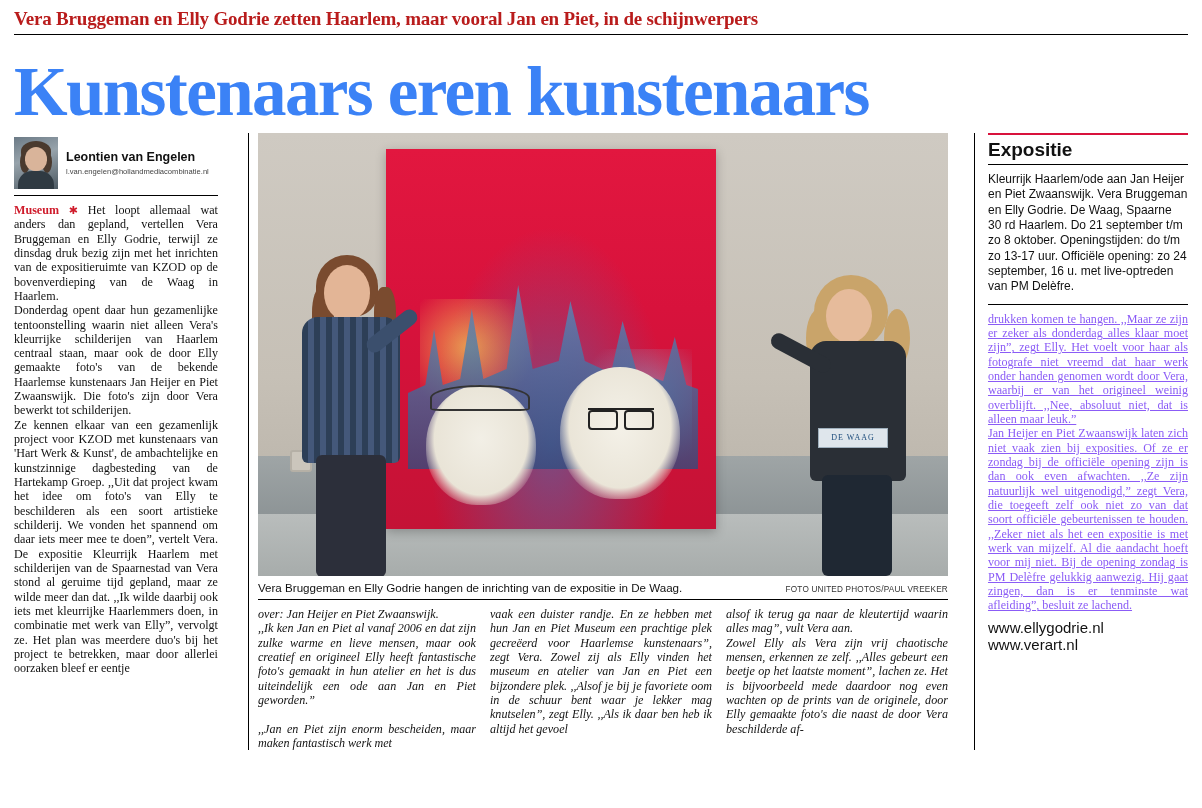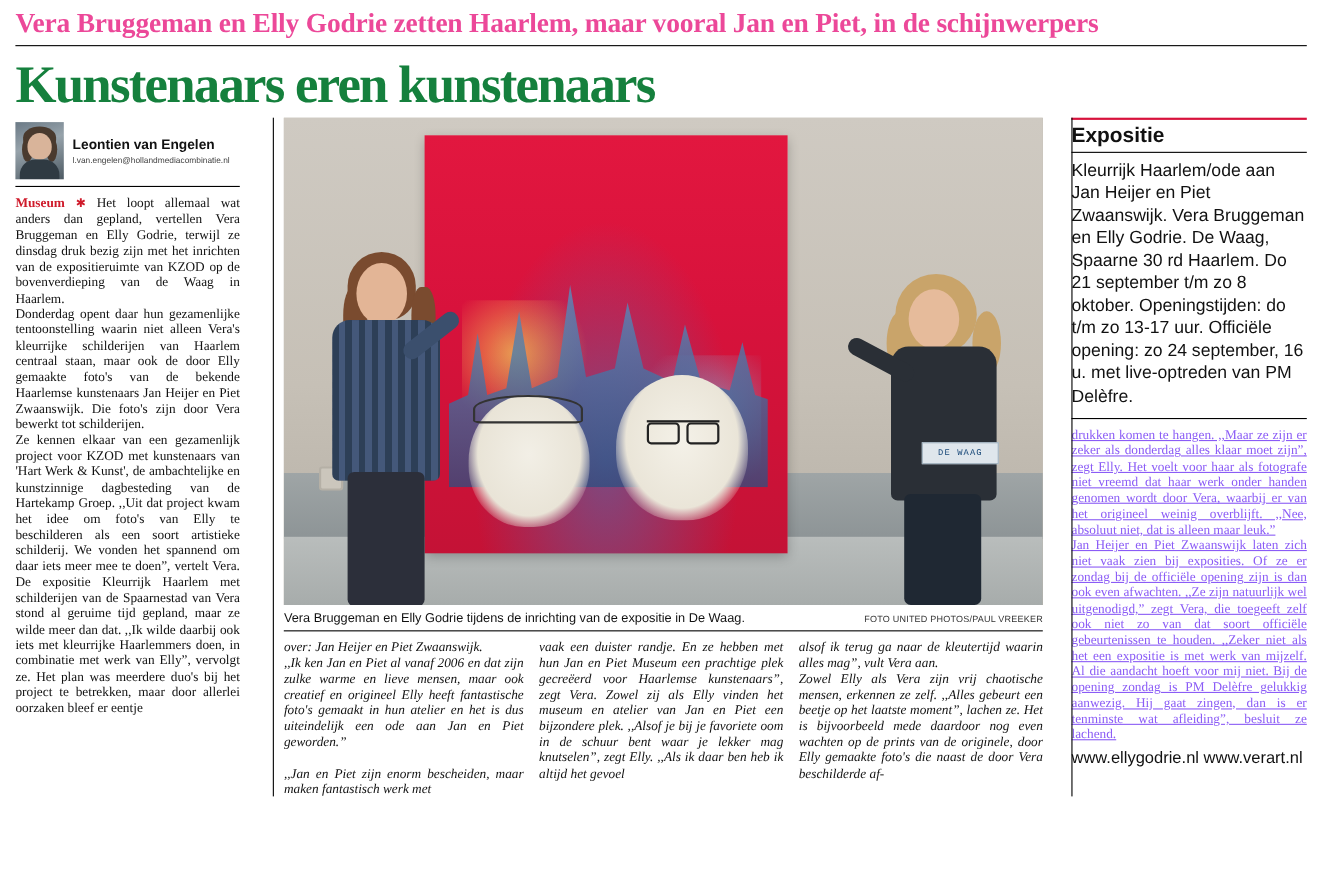--- a/index.html
+++ b/index.html
@@ -11,51 +11,51 @@
     color: #111;
     overflow: hidden;
     position: relative;
   }
   .page { width:1202px; height:808px; position:relative; padding: 0 14px; }
 
   
   .kicker {
     font-family: "Liberation Serif", serif;
     font-weight: bold;
-    font-size: 25px;
+    font-size: 19px;
     line-height: 1.12;
     letter-spacing: -0.2px;
     padding-top: 8px;
-    color: #ec4899;
+    color: #b91c1c;
   }
   .rule-top {
     border-bottom: 1.5px solid #000;
     margin-top: 5px;
   }
   .headline {
     font-family: "Liberation Serif", serif;
     font-weight: bold;
-    font-size: 48px;
+    font-size: 69px;
     line-height: 0.98;
     letter-spacing: -1.6px;
-    margin-top: 12px;
+    margin-top: 24px;
     margin-bottom: 6px;
-    color: #15803d;
+    color: #3b82f6;
     white-space: nowrap;
   }
 
   
   .body-grid {
     display: flex;
     gap: 16px;
     margin-top: 6px;
   }
   .col-left { width: 222px; position: relative; padding-right: 14px; }
   .col-mid  { width: 718px; position: relative; padding: 0 10px; }
-  .col-right{ width: 218px; position: relative; }
+  .col-right{ width: 218px; position: relative; padding-left: 14px; }
 
   
   .byline {
     display: flex;
     align-items: flex-start;
     gap: 8px;
     padding-top: 4px;
   }
   .avatar {
     width: 44px; height: 52px;
@@ -211,23 +211,23 @@
   .person-r .hair-b { position:absolute; left:14px; top:26px; width:26px; height:58px; background:#c9a46a; border-radius:50%; }
   .person-r .hair-c { position:absolute; right:10px; top:26px; width:26px; height:58px; background:#c9a46a; border-radius:50%; }
   .person-r .torso { position:absolute; left:18px; top:58px; width:96px; height:140px; background:#2a2f36; border-radius:16px 16px 6px 6px; }
   .person-r .arm { position:absolute; left:-24px; top:62px; width:66px; height:16px; background:#2a2f36; transform: rotate(28deg); border-radius:8px; }
   .person-r .legs { position:absolute; left:30px; top:192px; width:70px; height:101px; background:#1f2833; border-radius:6px; }
   .ph-socket {
     position:absolute; left:32px; bottom:104px; width:22px; height:22px;
     border:2px solid #b5b0a6; border-radius:3px; background:#cbc6bc;
   }
   .ph-sign {
-    position:absolute; right:40px; bottom:128px; width:70px; height:20px;
+    position:absolute; right:60px; bottom:128px; width:70px; height:20px;
     background:#dfe6ec; border:1px solid #9fb0bd;
-    font-family:Liberation Mono, monospace; font-size:8px; color:#1a4a7a;
+    font-family:Liberation Serif, serif; font-size:8px; color:#1a4a7a;
     display:flex; align-items:center; justify-content:center; letter-spacing:1px;
   }
 
   .caption-row {
     display:flex; align-items:baseline; justify-content:space-between;
     padding-top: 5px;
   }
   .caption {
     font-family: "Liberation Sans", sans-serif;
     font-size: 11.6px;
@@ -256,21 +256,21 @@
     font-family: "Liberation Sans", sans-serif;
     font-weight: bold;
     font-size: 19px;
     color: #111;
     line-height: 1.05;
     margin-bottom: 4px;
   }
   .rail-rule-mid { border-bottom: 1px solid #000; margin-bottom: 7px; }
   .rail-body {
     font-family: "Liberation Sans", sans-serif;
-    font-size: 16px;
+    font-size: 12px;
     line-height: 1.28;
     color: #111;
     text-align: left;
   }
   .rail-rule-bottom { border-bottom: 1px solid #000; margin: 9px 0 7px; }
   .rail-cont {
     font-family: "Liberation Serif", serif;
     font-size: 12.1px;
     line-height: 1.185;
     text-align: justify;
@@ -352,21 +352,21 @@
               <div class="hair-b"></div>
               <div class="hair-c"></div>
             <div class="head"></div>
               <div class="torso"></div>
               <div class="arm"></div>
               <div class="legs"></div>
           </div>
           <div class="ph-sign">DE WAAG</div>
         </div>
         <div class="caption-row">
-          <div class="caption">Vera Bruggeman en Elly Godrie tijdens de inrichting van de expositie in De Waag.</div>
+          <div class="caption">Vera Bruggeman en Elly Godrie hangen de inrichting van de expositie in De Waag.</div>
           <div class="credit">FOTO UNITED PHOTOS/PAUL VREEKER</div>
         </div>
         <div class="cap-rule"></div>
       </div>
 
       <div class="mid-cols">
         <div class="c art" style="white-space:pre-line">over: Jan Heijer en Piet Zwaanswijk.
 ,,Ik ken Jan en Piet al vanaf 2006 en dat zijn zulke warme en lieve mensen, maar ook creatief en origineel Elly heeft fantastische foto's gemaakt in hun atelier en het is dus uiteindelijk een ode aan Jan en Piet geworden.”
 
 ,,Jan en Piet zijn enorm bescheiden, maar maken fantastisch werk met</div>

